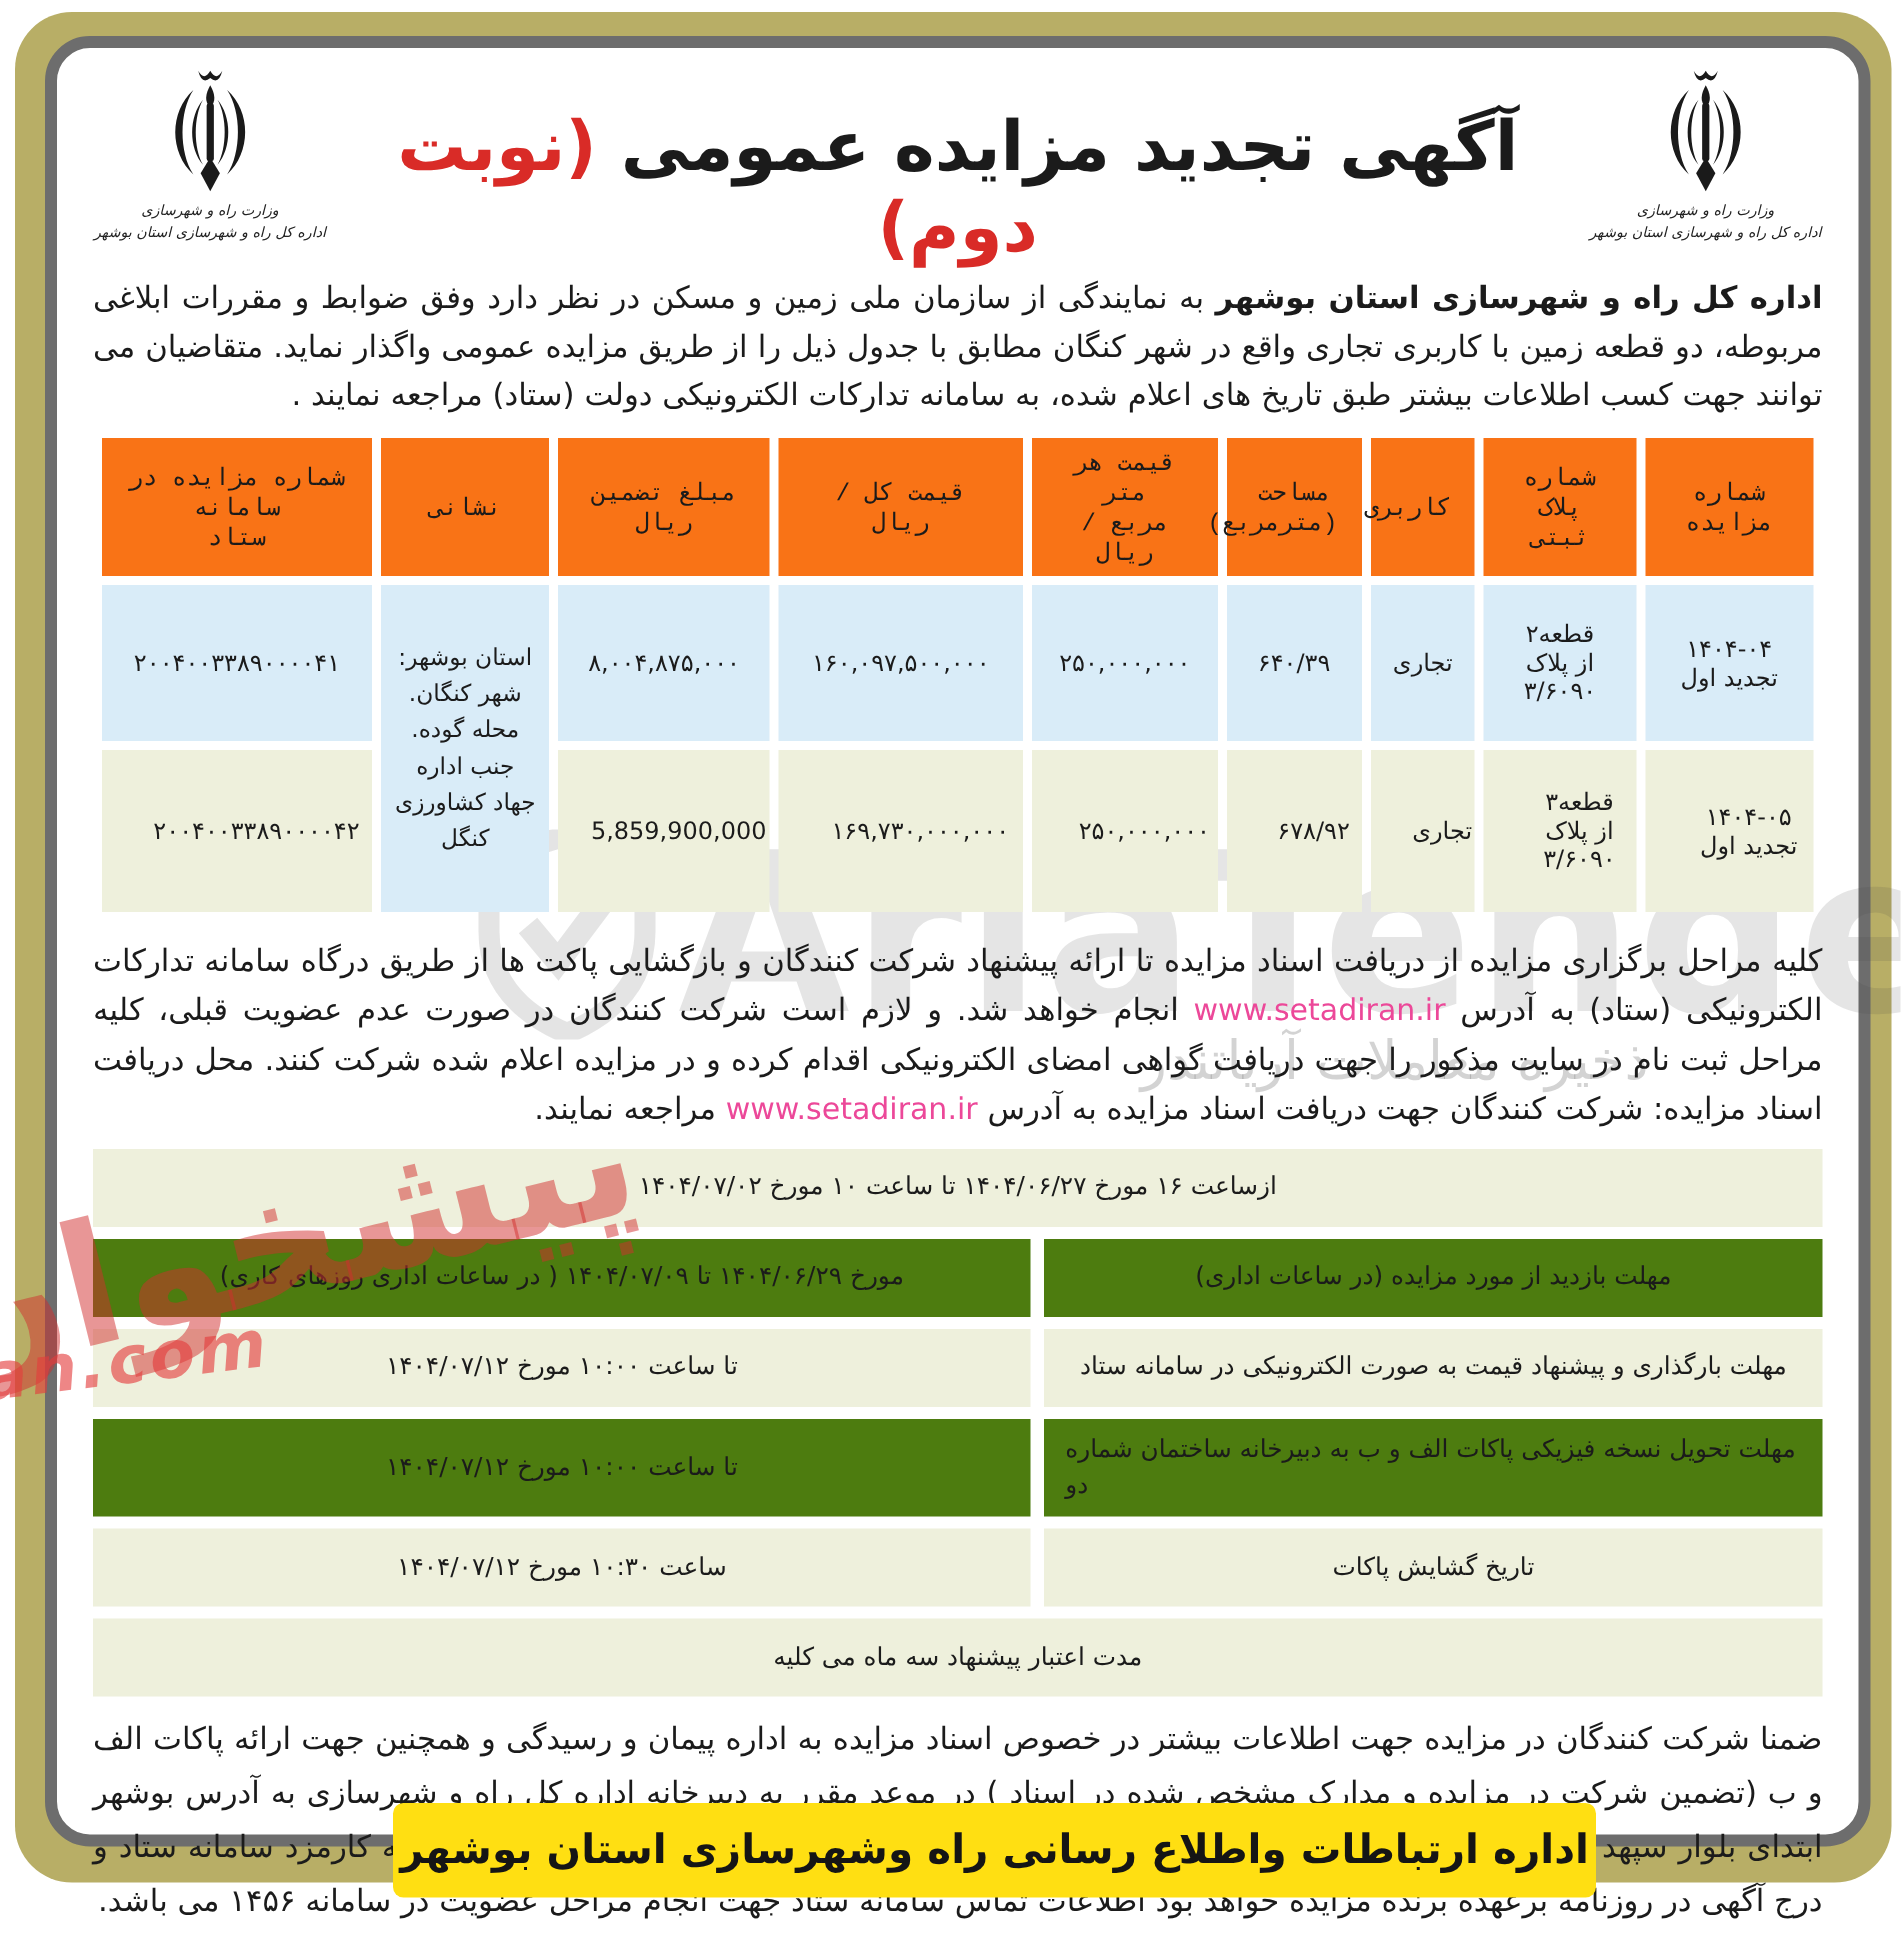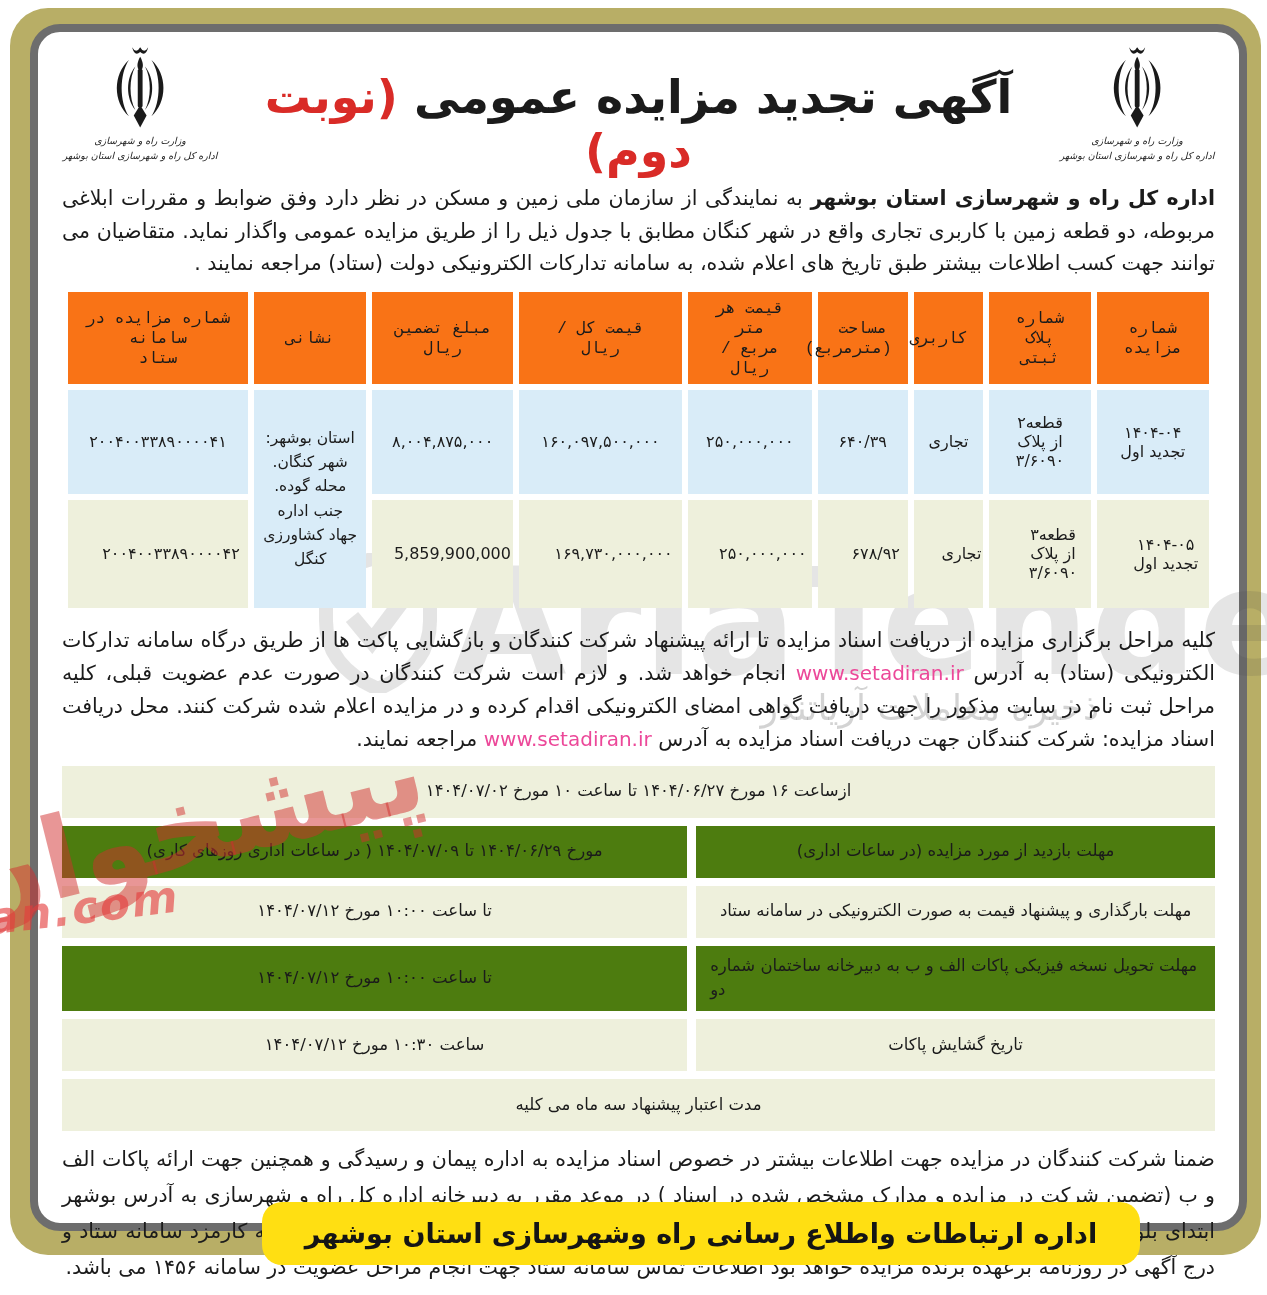--- a/index.html
+++ b/index.html
@@ -65,22 +65,22 @@
   .srow{display:flex;direction:rtl;gap:9px;margin-bottom:8px;}
   .scell{display:flex;align-items:center;justify-content:center;text-align:left;
     font-size:16.5px;padding:8px 14px;box-sizing:border-box;min-height:52px;line-height:1.5;}
   .s-label{width:45%;flex:0 0 auto;}
   .s-value{flex:1;}
   .bg-cream{background:#eef0dc;}
   .bg-blue{background:#4d7c0f;}
   .s-full{width:100%;}
 
   
-  .banner{position:absolute;left:262px;top:1202px;width:878px;height:63px;
-    background:#ffdf12;border-radius:20px;display:flex;align-items:center;justify-content:center;
+  .banner{position:absolute;left:262px;top:1202px;width:802px;height:63px;
+    background:#ffdf12;border-radius:7px;display:flex;align-items:center;justify-content:center;
     font-size:27px;font-weight:bold;z-index:3;direction:rtl;color:#151515;}
 </style>
 </head>
 <body>
 
 <div class="page">
 
   <div class="khaki"></div>
 
   <div class="card">

